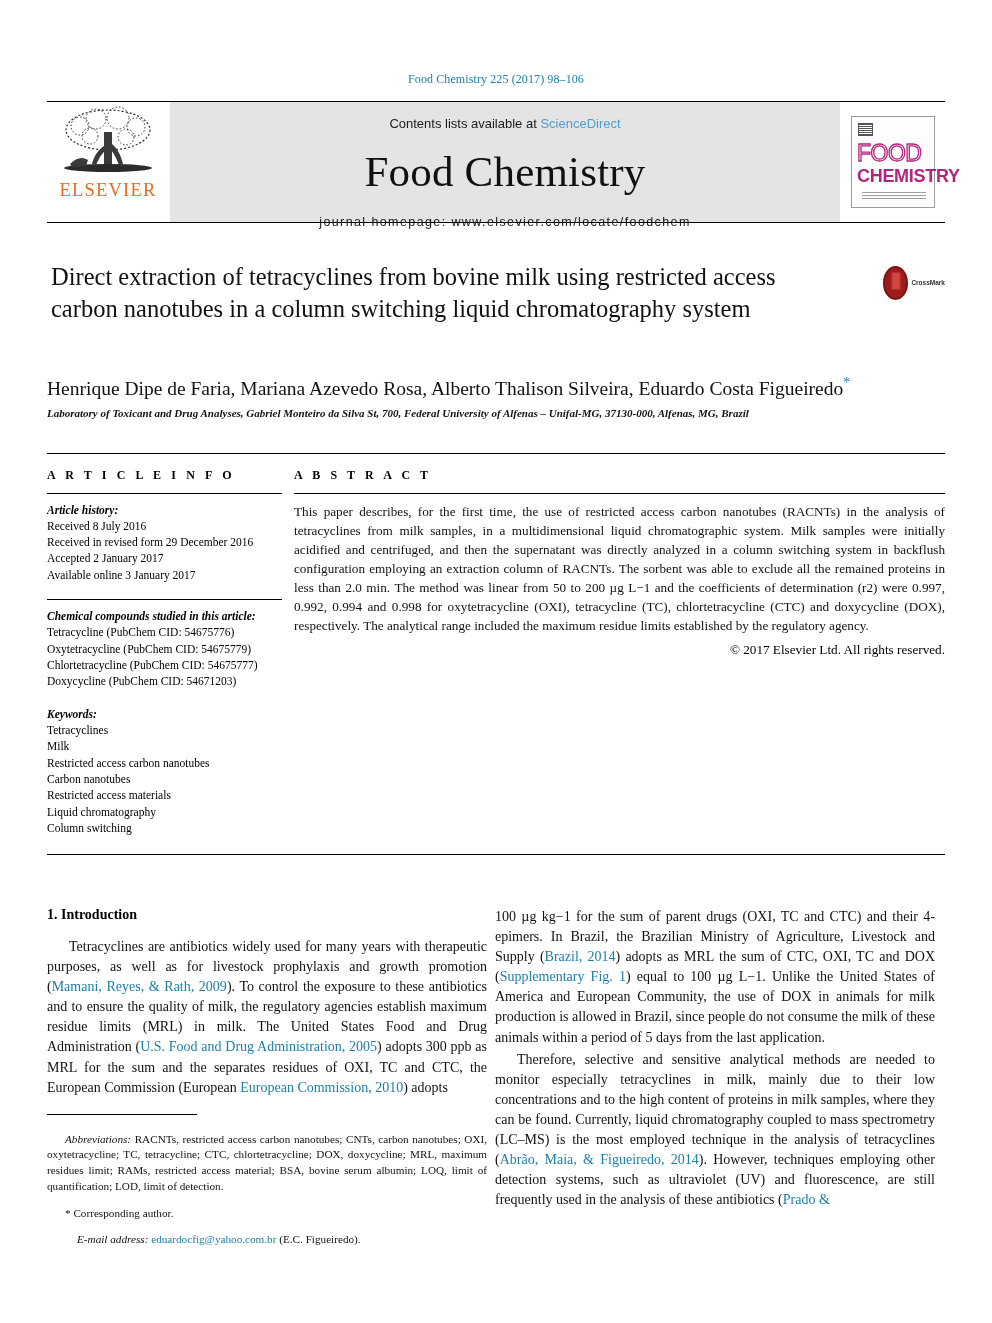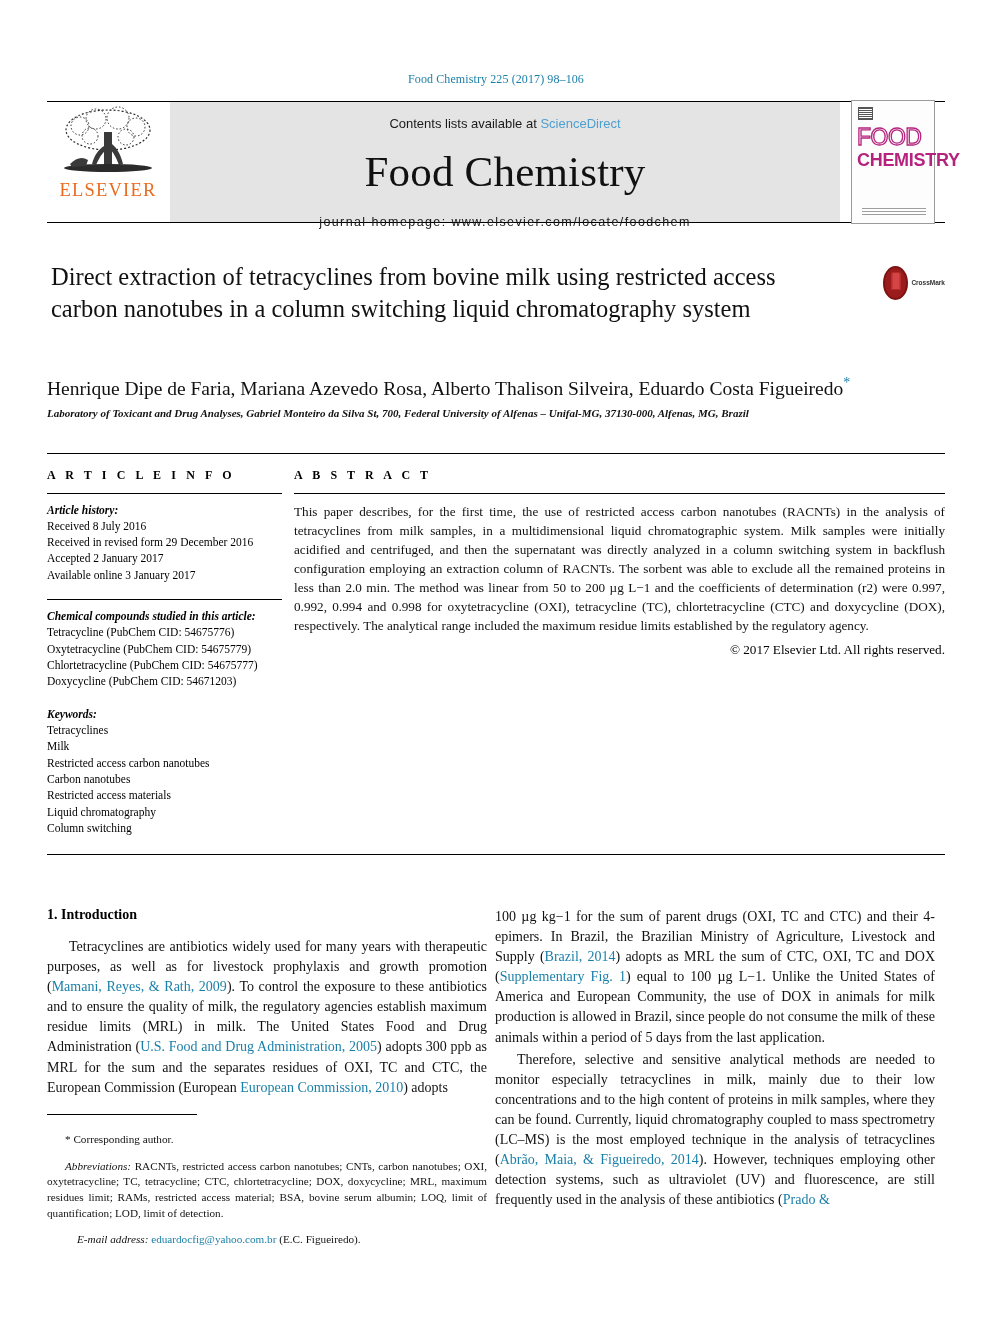--- a/index.html
+++ b/index.html
@@ -98,21 +98,21 @@
   .cover-thumb {
     width: 104px;
     flex: 0 0 104px;
     display: flex;
     align-items: center;
     justify-content: center;
     box-sizing: border-box;
   }
   .cover-box {
     width: 84px;
-    height: 124px;
+    height: 92px;
     border: 1px solid #9b9b9b;
     background: #fdfdfd;
     position: relative;
     box-sizing: border-box;
     padding: 5px;
   }
   .cover-tinybox {
     width: 13px; height: 11px;
     border: 1px solid #555;
     background: repeating-linear-gradient(to bottom,#555 0 1px,#fff 1px 2px);
@@ -411,22 +411,22 @@
   </div>
 
   <div class="body-cols">
 
     <div class="bcol">
       <h2 class="section-title">1. Introduction</h2>
 
       <p class="para"><span>Tetracyclines are antibiotics widely used for many years with therapeutic purposes, as well as for livestock prophylaxis and growth promotion (</span><span class="link">Mamani, Reyes, &amp; Rath, 2009</span><span>). To control the exposure to these antibiotics and to ensure the quality of milk, the regulatory agencies establish maximum residue limits (MRL) in milk. The United States Food and Drug Administration (</span><span class="link">U.S. Food and Drug Administration, 2005</span><span>) adopts 300 ppb as MRL for the sum and the separates residues of OXI, TC and CTC, the European Commission (European </span><span class="link">European Commission, 2010</span><span>) adopts</span></p>
 
       <div class="footnotes">
+        <p class="fn fn-indent"><span class="it">Abbreviations:</span><span> RACNTs, restricted access carbon nanotubes; CNTs, carbon nanotubes; OXI, oxytetracycline; TC, tetracycline; CTC, chlortetracycline; DOX, doxycycline; MRL, maximum residues limit; RAMs, restricted access material; BSA, bovine serum albumin; LOQ, limit of quantification; LOD, limit of detection.</span></p>
         <p class="fn fn-sub"><span>*</span> <span>Corresponding author.</span></p>
-        <p class="fn fn-indent"><span class="it">Abbreviations:</span><span> RACNTs, restricted access carbon nanotubes; CNTs, carbon nanotubes; OXI, oxytetracycline; TC, tetracycline; CTC, chlortetracycline; DOX, doxycycline; MRL, maximum residues limit; RAMs, restricted access material; BSA, bovine serum albumin; LOQ, limit of quantification; LOD, limit of detection.</span></p>
         <p class="fn fn-sub" style="padding-left:30px"><span class="it">E-mail address:</span> <span class="link">eduardocfig@yahoo.com.br</span><span> (E.C. Figueiredo).</span></p>
       </div>
     </div>
 
     <div class="bcol">
       <p class="para noindent"><span>100 µg kg−1 for the sum of parent drugs (OXI, TC and CTC) and their 4-epimers. In Brazil, the Brazilian Ministry of Agriculture, Livestock and Supply (</span><span class="link">Brazil, 2014</span><span>) adopts as MRL the sum of CTC, OXI, TC and DOX (</span><span class="link">Supplementary Fig. 1</span><span>) equal to 100 µg L−1. Unlike the United States of America and European Community, the use of DOX in animals for milk production is allowed in Brazil, since people do not consume the milk of these animals within a period of 5 days from the last application.</span></p>
 
       <p class="para"><span>Therefore, selective and sensitive analytical methods are needed to monitor especially tetracyclines in milk, mainly due to their low concentrations and to the high content of proteins in milk samples, where they can be found. Currently, liquid chromatography coupled to mass spectrometry (LC–MS) is the most employed technique in the analysis of tetracyclines (</span><span class="link">Abrão, Maia, &amp; Figueiredo, 2014</span><span>). However, techniques employing other detection systems, such as ultraviolet (UV) and fluorescence, are still frequently used in the analysis of these antibiotics (</span><span class="link">Prado &amp;</span></p>
     </div>
   </div>

